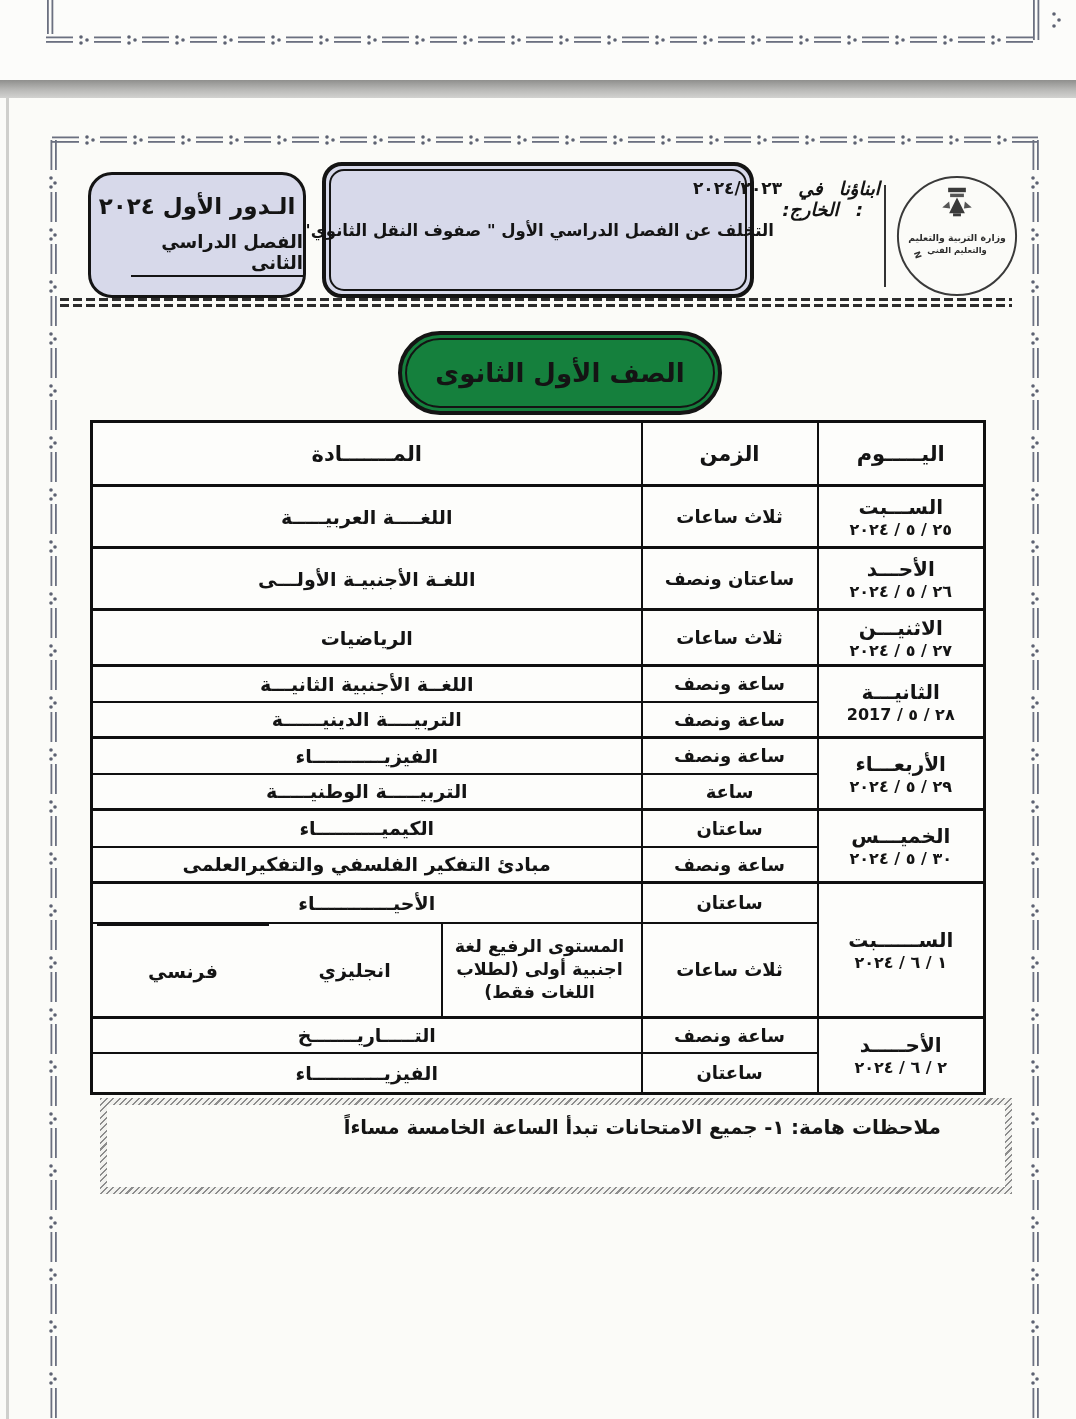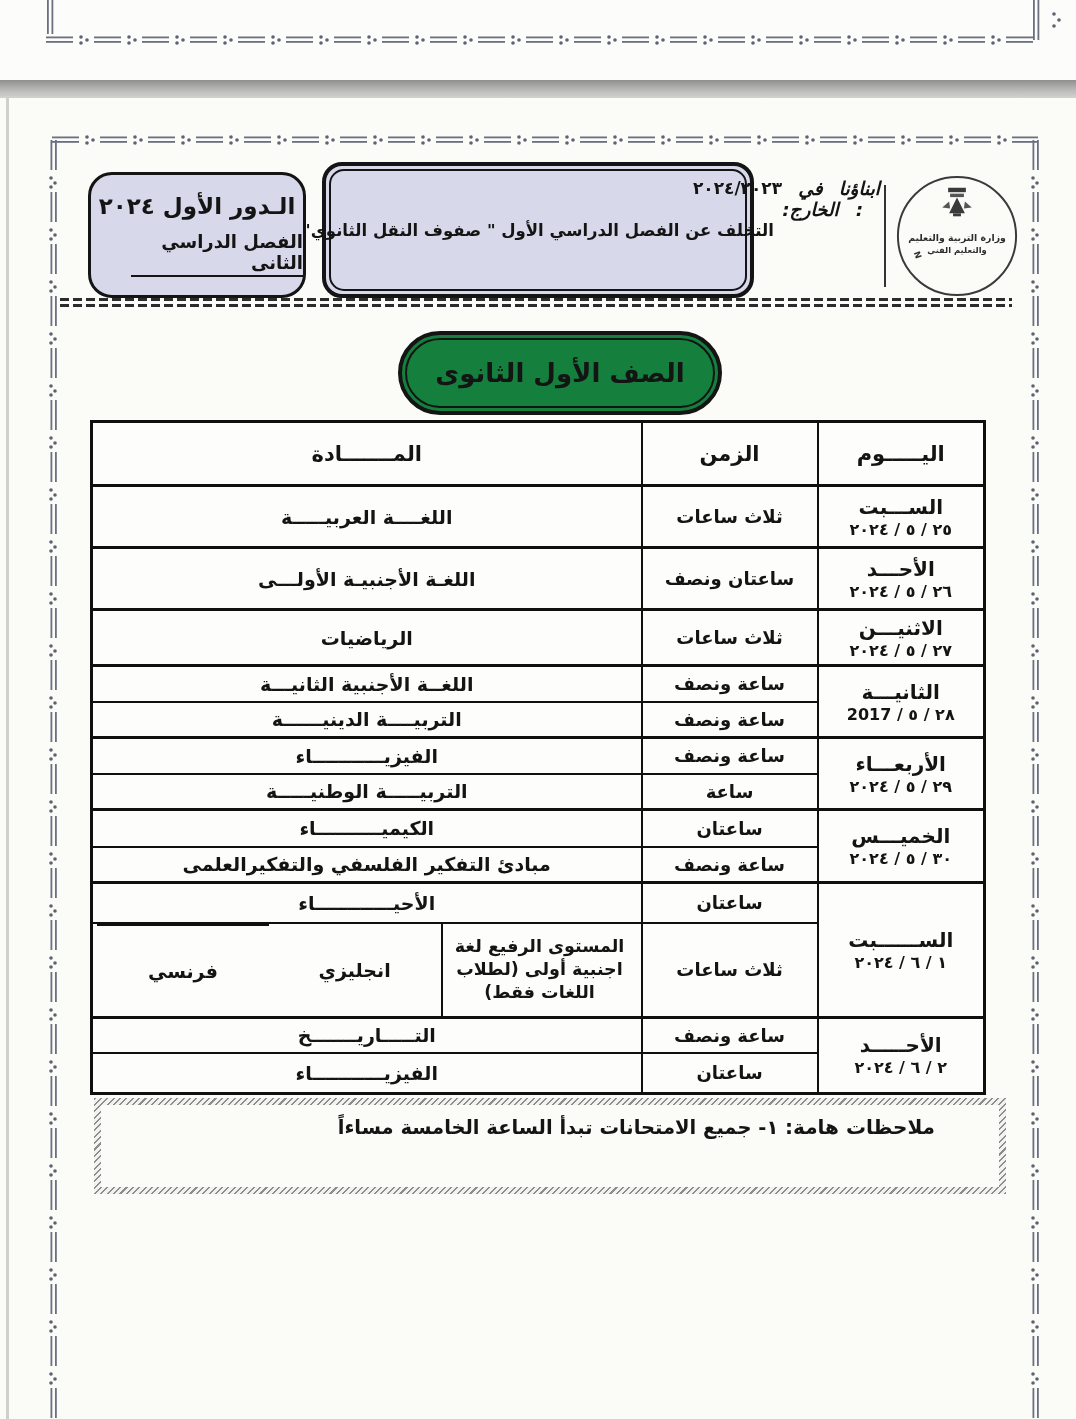--- a/index.html
+++ b/index.html
@@ -85,21 +85,21 @@
     width:196px; border-left:2px solid #101010; box-sizing:border-box;
     display:flex; align-items:center; justify-content:center;
     font-size:17.5px; line-height:1.3; padding:2px 6px;
   }
   .split .opts { flex:1; display:flex; }
   .split .opt { flex:1; display:flex; align-items:center; justify-content:center; font-size:19px; }
   .split .opt + .opt { border-top:2px solid #101010; }
 
   
   .notes-frame {
-    left:94px; top:1098px; width:912px; height:96px;
+    left:100px; top:1098px; width:912px; height:96px;
     background:repeating-linear-gradient(135deg,#8d8d8d 0 1.5px,#f2f2ef 1.5px 4.5px);
   }
   .notes-body { position:absolute; inset:7px; background:#fbfbf8; }
   .notes-l1 { margin:10px 64px 0 0; font-size:19.5px; font-weight:bold; }
   .notes-l1 .nh { font-size:20px; }
   .notes-l2 { margin:10px 182px 0 0; font-size:17px; font-weight:bold; }
 
   
   .logo-svg text { font-family:"DejaVu Sans",sans-serif; }
 </style>

